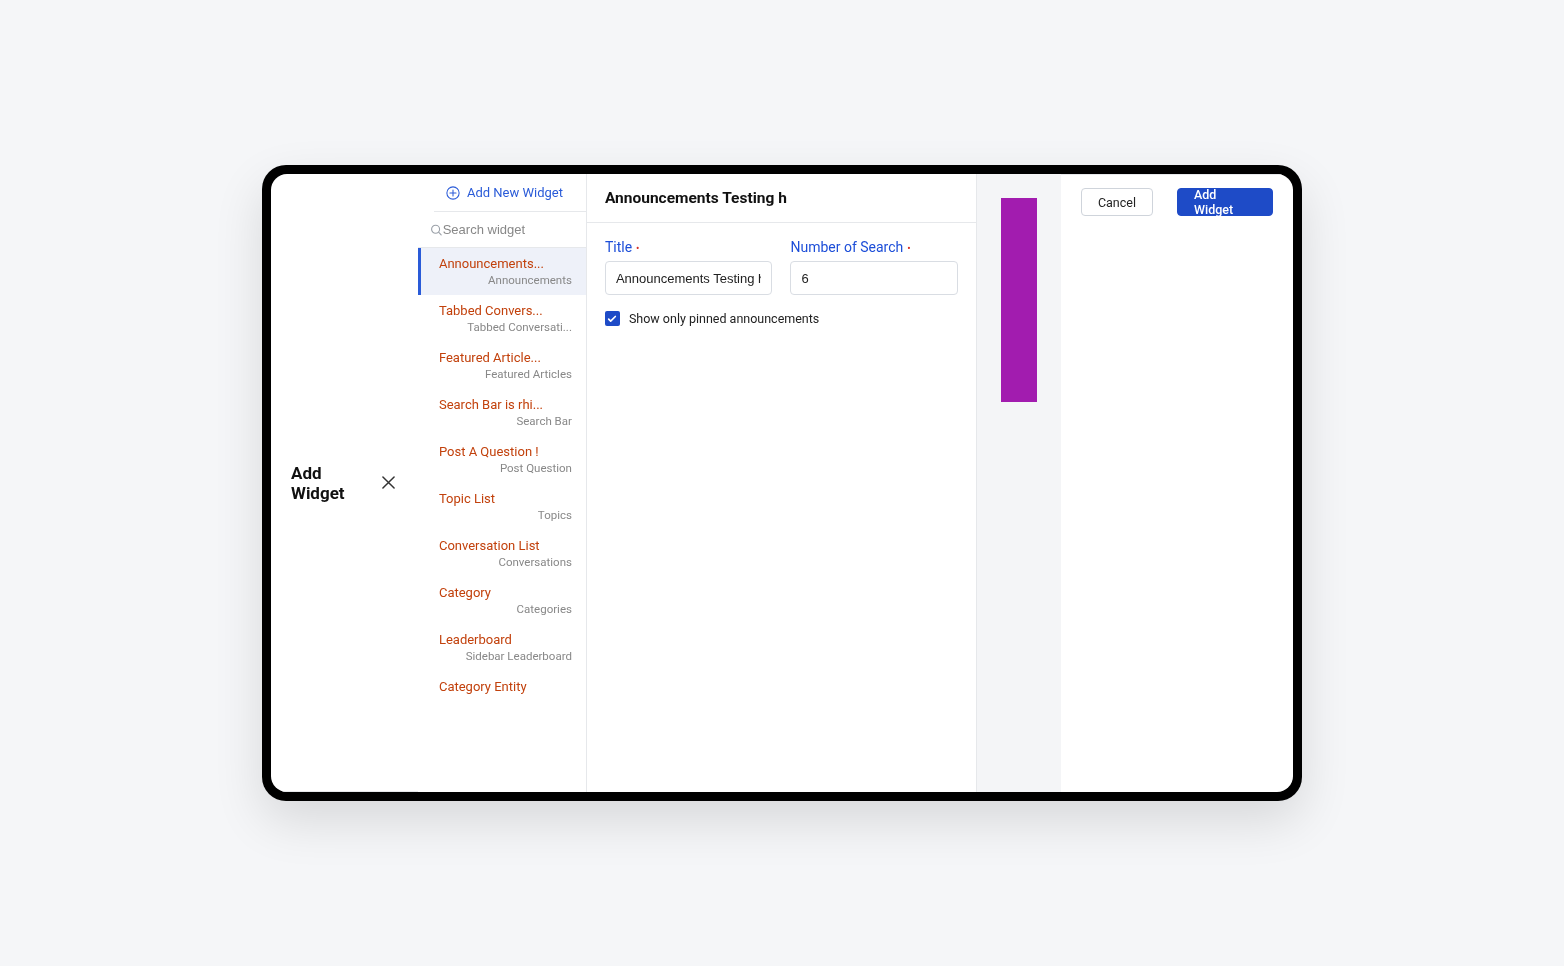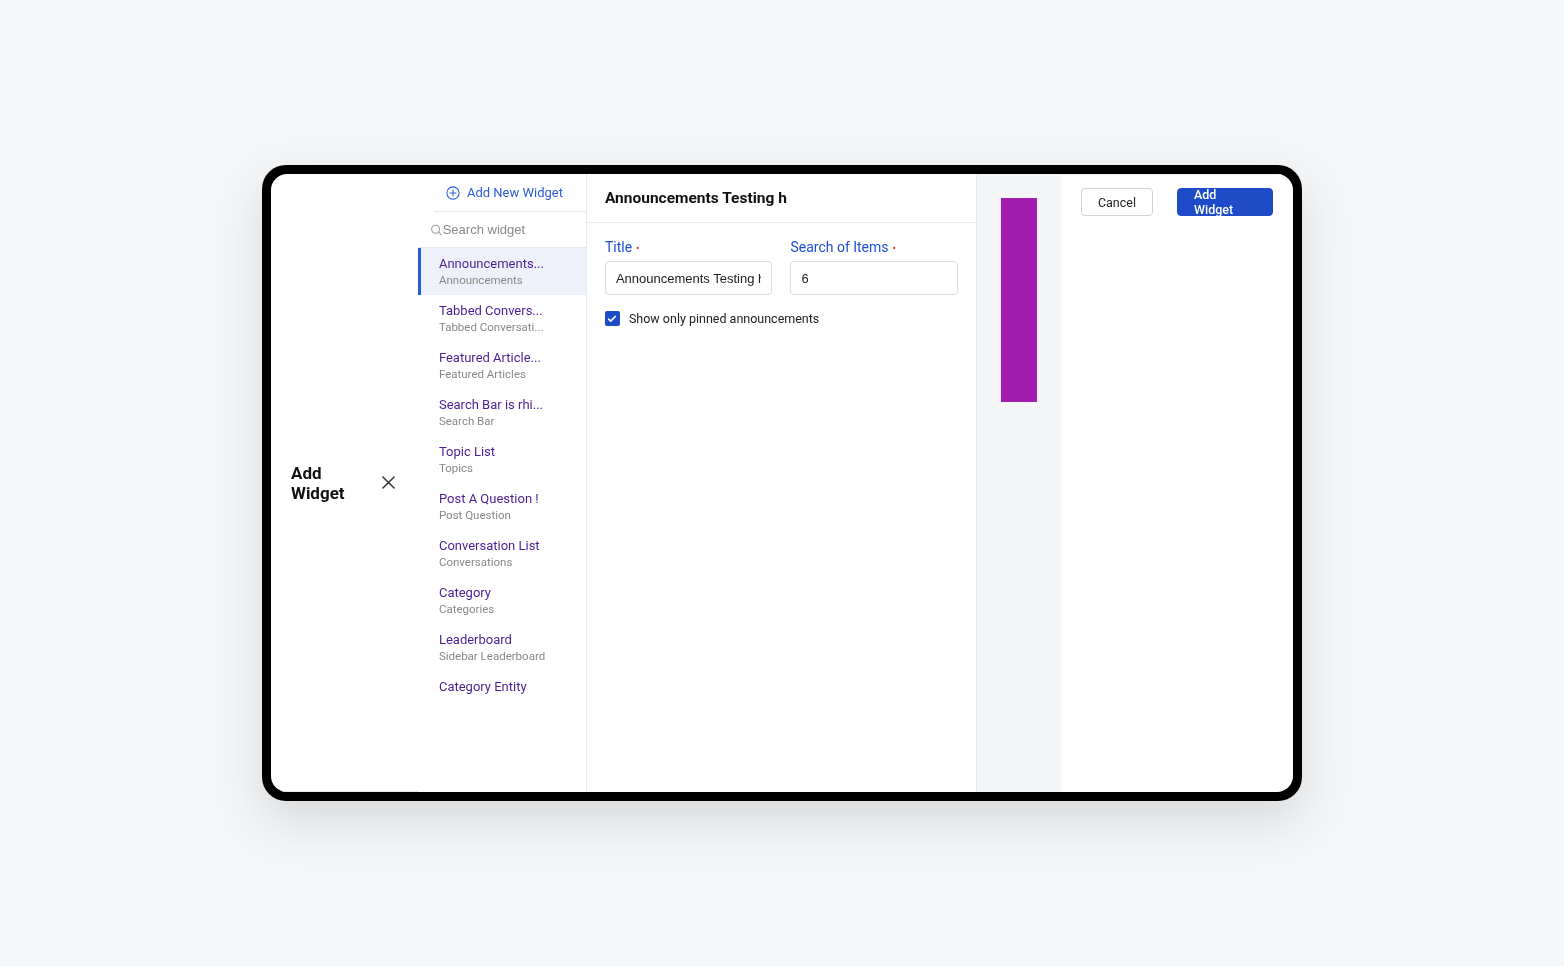--- a/index.html
+++ b/index.html
@@ -97,32 +97,33 @@
     padding: 8px 14px 8px 18px;
     cursor: pointer;
     border-left: 3px solid transparent;
   }
   .widget-item.selected {
     background: #eef1f9;
     border-left-color: #2a5bd8;
   }
   .widget-item .title {
     font-size: 13px;
-    color: #4c1d95;
+    color: #c2410c;
     white-space: nowrap;
     overflow: hidden;
     text-overflow: ellipsis;
   }
   .widget-item .sub {
     font-size: 11.5px;
     color: #888;
     margin-top: 2px;
     white-space: nowrap;
     overflow: hidden;
     text-overflow: ellipsis;
+    text-align: right;
   }
 
   .center-panel {
     width: 390px;
     flex-shrink: 0;
     border-right: 1px solid #e6e8eb;
     display:flex;
     flex-direction:column;
   }
   .center-header {
@@ -356,26 +357,26 @@
             </div>
             <div class="widget-item">
               <div class="title">Featured Article...</div>
               <div class="sub">Featured Articles</div>
             </div>
             <div class="widget-item">
               <div class="title">Search Bar is rhi...</div>
               <div class="sub">Search Bar</div>
             </div>
             <div class="widget-item">
+              <div class="title">Post A Question !</div>
+              <div class="sub">Post Question</div>
+            </div>
+            <div class="widget-item">
               <div class="title">Topic List</div>
               <div class="sub">Topics</div>
-            </div>
-            <div class="widget-item">
-              <div class="title">Post A Question !</div>
-              <div class="sub">Post Question</div>
             </div>
             <div class="widget-item">
               <div class="title">Conversation List</div>
               <div class="sub">Conversations</div>
             </div>
             <div class="widget-item">
               <div class="title">Category</div>
               <div class="sub">Categories</div>
             </div>
             <div class="widget-item">
@@ -392,21 +393,21 @@
         <div class="center-header">
           <div class="center-title">Announcements Testing h</div>
         </div>
         <div class="center-body">
           <div class="form-row">
             <div class="field">
               <label class="required">Title</label>
               <input type="text" value="Announcements Testing h" style="">
             </div>
             <div class="field">
-              <label class="required">Search of Items</label>
+              <label class="required">Number of Search</label>
               <input type="text" value="6" style="">
             </div>
           </div>
           <div class="check-row">
             <div class="check">
               <svg width="10" height="10" viewBox="0 0 12 12">
                   <path d="M2 6.2l2.4 2.4L10 3" stroke="#fff" stroke-width="2" fill="none" stroke-linecap="round" stroke-linejoin="round"></path>
                 </svg>
             </div>
             <span class="check-label">Show only pinned announcements</span>

